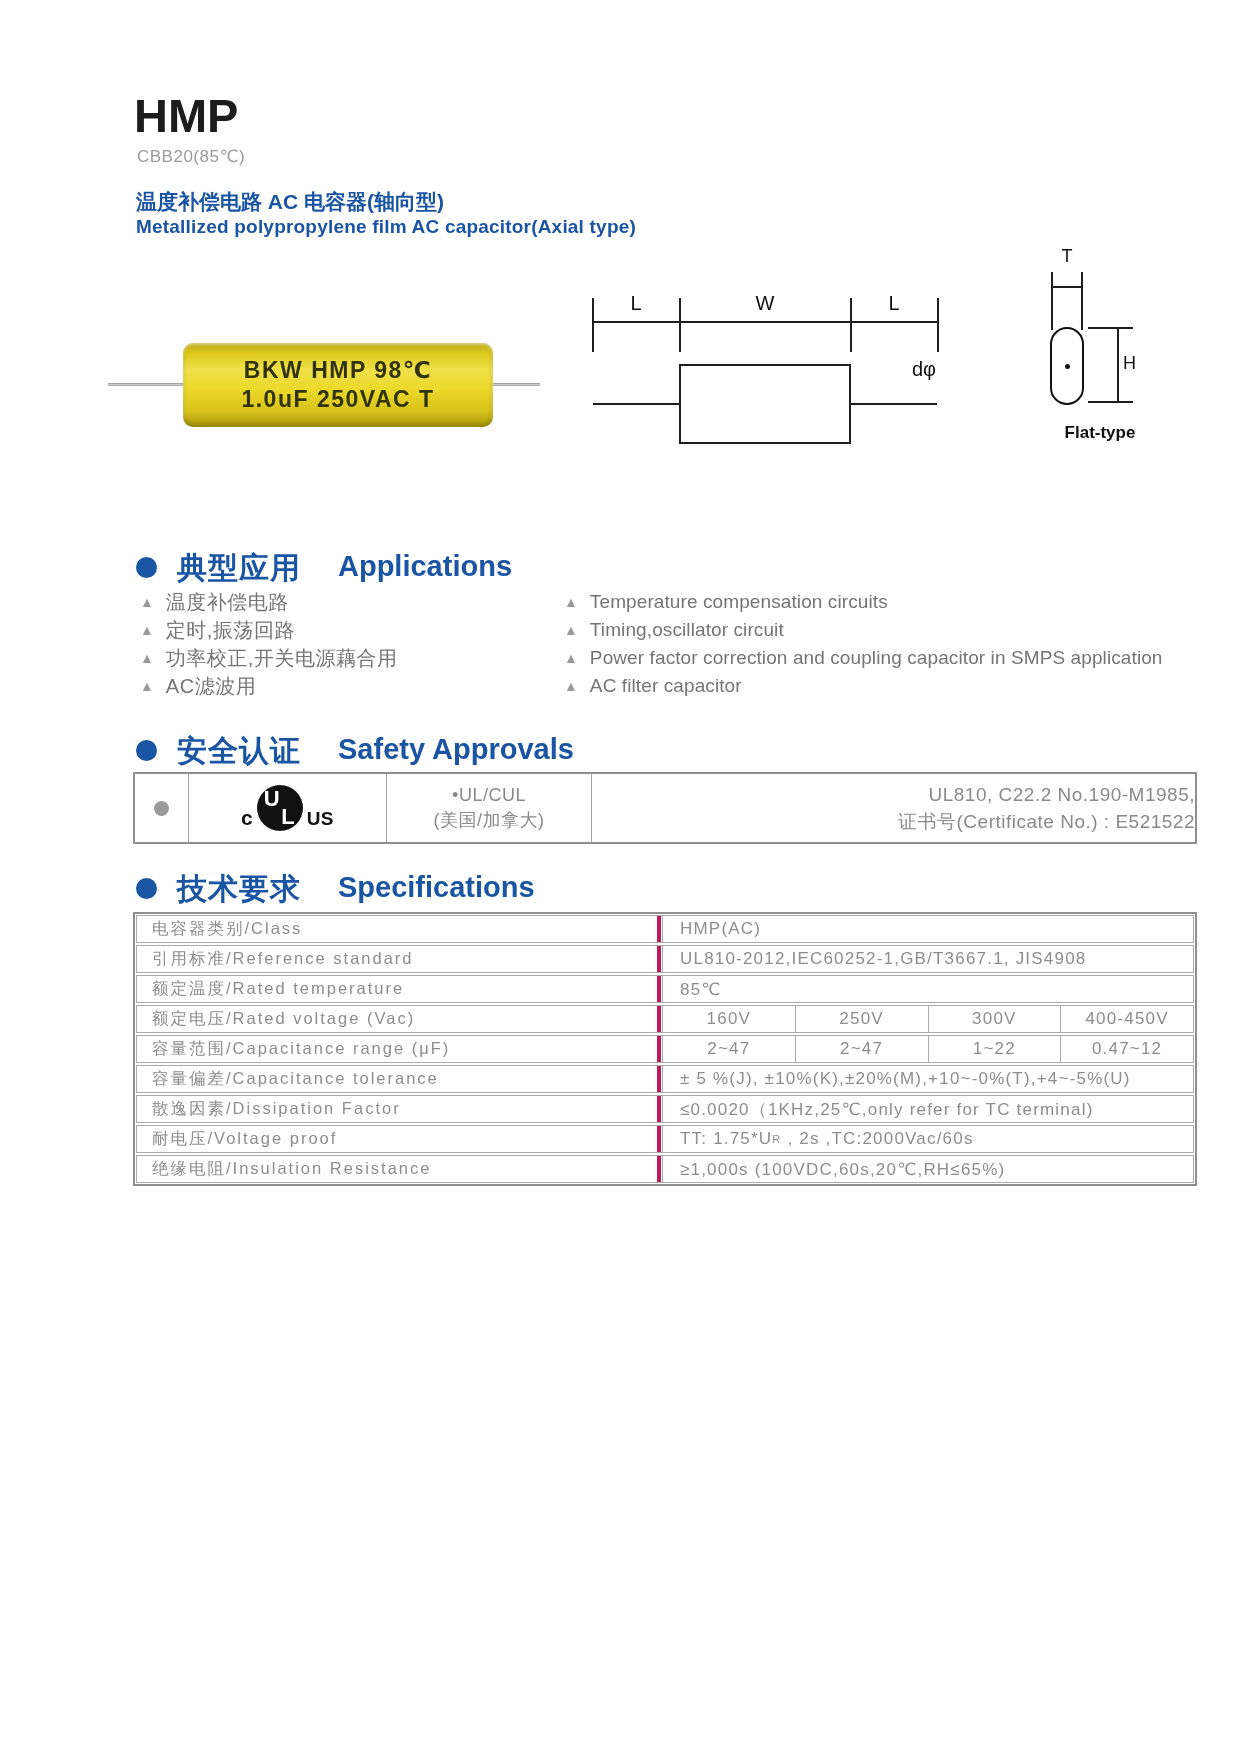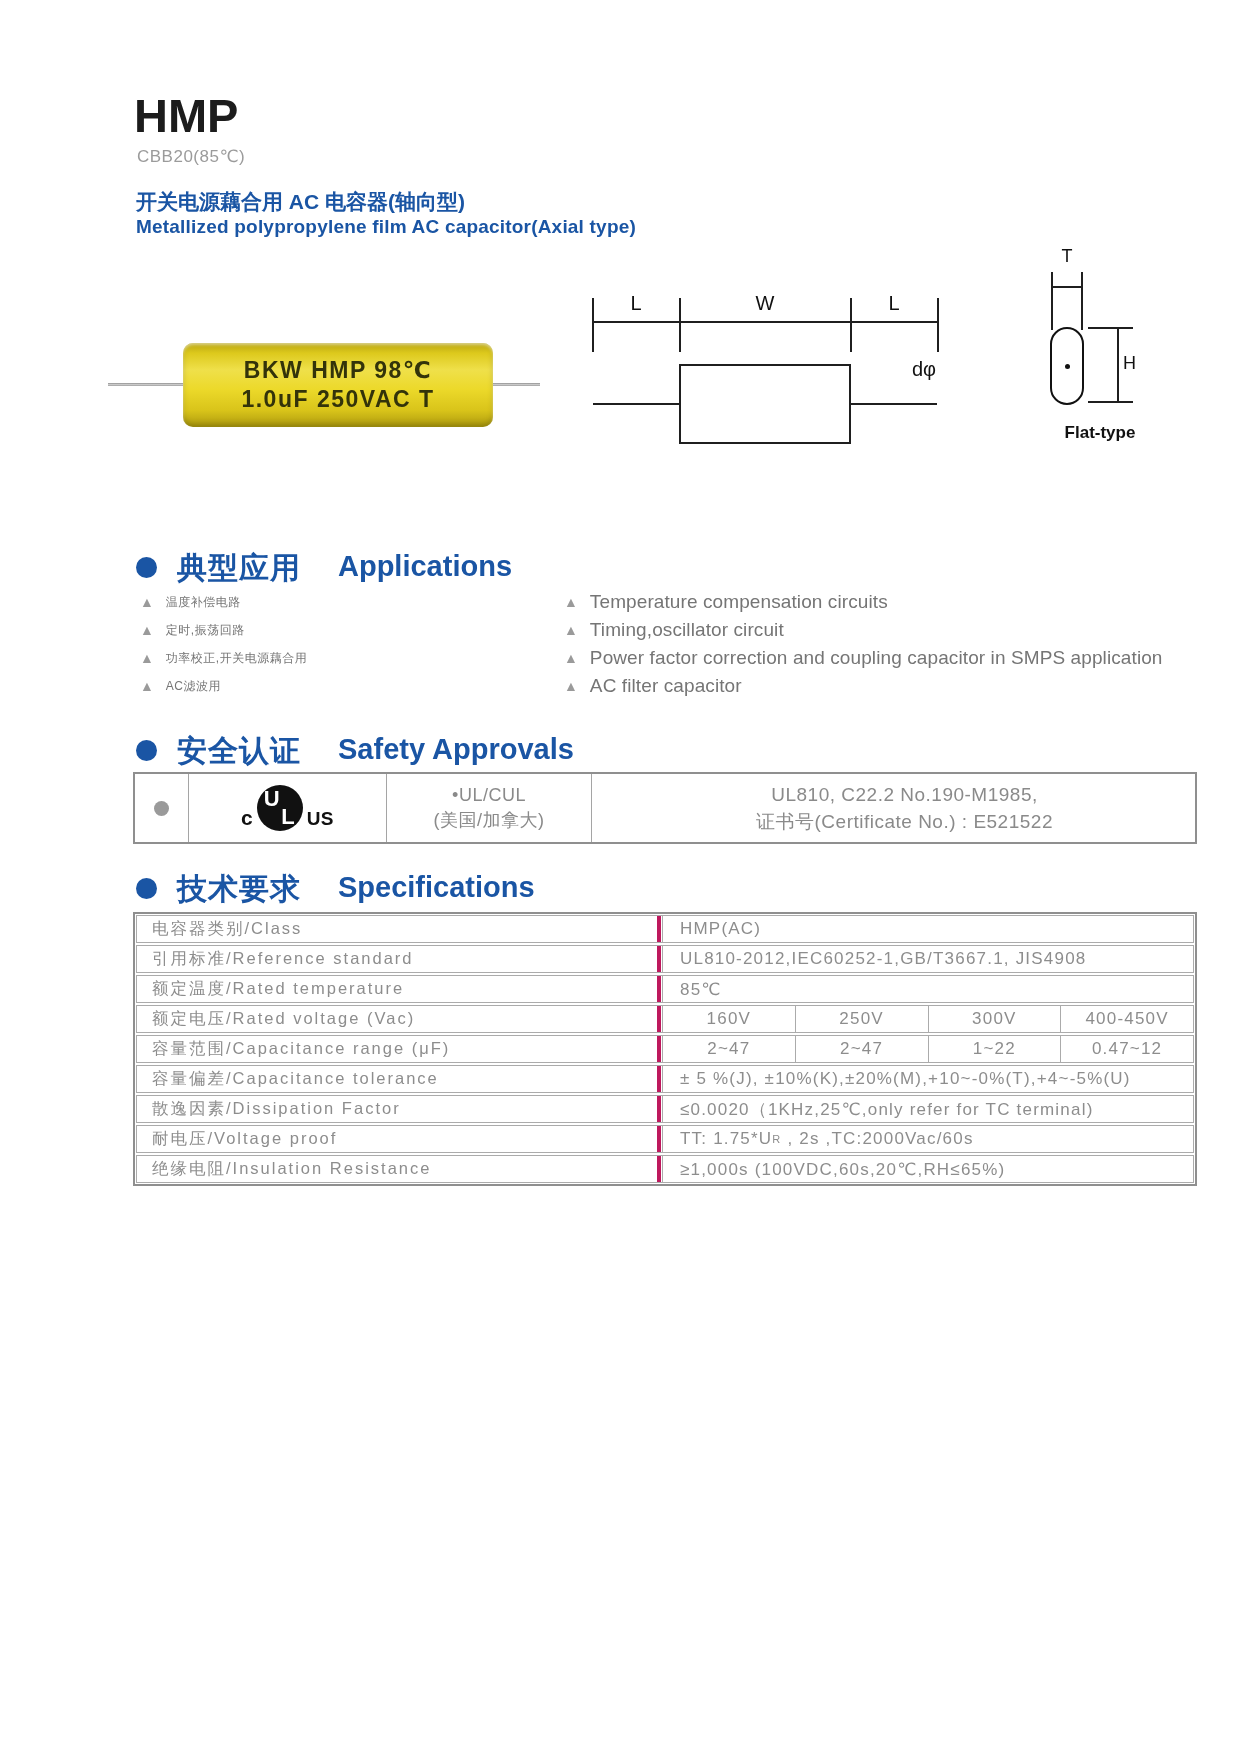--- a/index.html
+++ b/index.html
@@ -30,33 +30,33 @@
   .flat-type{left:1040px;top:423px;width:120px;text-align:center;font-size:17px;font-weight:700;color:#111;}
 
   
   .sec-bullet{width:21px;height:21px;border-radius:50%;background:#1a55a4;}
   .sec-cn{font-size:30px;font-weight:700;color:#1a55a4;letter-spacing:1px;}
   .sec-en{font-size:29px;font-weight:700;color:#1a55a4;letter-spacing:0px;}
 
   
   .app-item{position:absolute;display:flex;align-items:center;height:24px;}
   .tri{font-size:14px;color:#9a9a9a;margin-right:12px;line-height:1;}
-  .app-cn-text{font-size:12px;color:#757575;letter-spacing:.5px;}
+  .app-cn-text{font-size:20px;color:#757575;letter-spacing:.5px;}
   .app-en-text{font-size:19px;color:#757575;letter-spacing:.1px;}
 
   
   .safety-table{left:133px;top:772px;width:1064px;height:72px;border:2px solid #8f8f8f;display:flex;background:#fff;}
   .sf-cell{display:flex;align-items:center;justify-content:center;border-left:1.5px solid #a5a5a5;box-sizing:border-box;}
   .sf-cell:first-child{border-left:none;}
   .sf-dot-cell{width:53px;}
   .sf-dot{width:15px;height:15px;border-radius:50%;background:#9a9a9a;}
   .sf-logo-cell{width:198px;}
   .sf-type-cell{width:205px;flex-direction:column;line-height:25px;}
   .sf-type-cell span{font-size:18px;color:#8a8a8a;letter-spacing:.5px;}
-  .sf-cert-cell{flex:1;flex-direction:column;align-items:center;justify-content:center;padding-left:22px;line-height:27px;}
+  .sf-cert-cell{flex:1;flex-direction:column;align-items:flex-end;justify-content:center;padding-left:22px;line-height:27px;}
   .sf-cert-cell span{font-size:19px;color:#8a8a8a;letter-spacing:.5px;}
 
   
   .ul-logo{display:flex;align-items:flex-end;gap:4px;}
   .ul-c{font-size:21px;font-weight:800;color:#111;line-height:1;margin-bottom:3px;}
   .ul-circle{position:relative;width:46px;height:46px;border-radius:50%;background:#111;}
   .ul-circle .u{position:absolute;left:7px;top:3px;color:#fff;font-size:22px;font-weight:800;line-height:1;}
   .ul-circle .l{position:absolute;right:8px;bottom:3px;color:#fff;font-size:22px;font-weight:800;line-height:1;}
   .ul-us{font-size:19px;font-weight:800;color:#111;line-height:1;margin-bottom:3px;letter-spacing:.5px;}
 
@@ -73,21 +73,21 @@
       font-size:17px;letter-spacing:1.2px;color:#8d8d8d;}
   .spec-subcell:first-child{border-left:none;}
 </style>
 </head>
 <body>
 
 <div id="page">
 
   <div class="abs hmp-title">HMP</div>
   <div class="abs hmp-sub">CBB20(85℃)</div>
-  <div class="abs prod-cn">开关电源藕合用 AC 电容器(轴向型)</div>
+  <div class="abs prod-cn">温度补偿电路 AC 电容器(轴向型)</div>
   <div class="abs prod-en">Metallized polypropylene film AC capacitor(Axial type)</div>
 
   <div class="abs lead" style="left:108px;top:383px;width:75px;"></div>
   <div class="abs lead" style="left:493px;top:383px;width:47px;"></div>
   <div class="abs cap-body">
     <span>BKW HMP 98℃</span>
     <span>1.0uF 250VAC  T</span>
   </div>
 
   <div class="abs dline" style="left:593px;top:321px;width:346px;height:2px;"></div>

